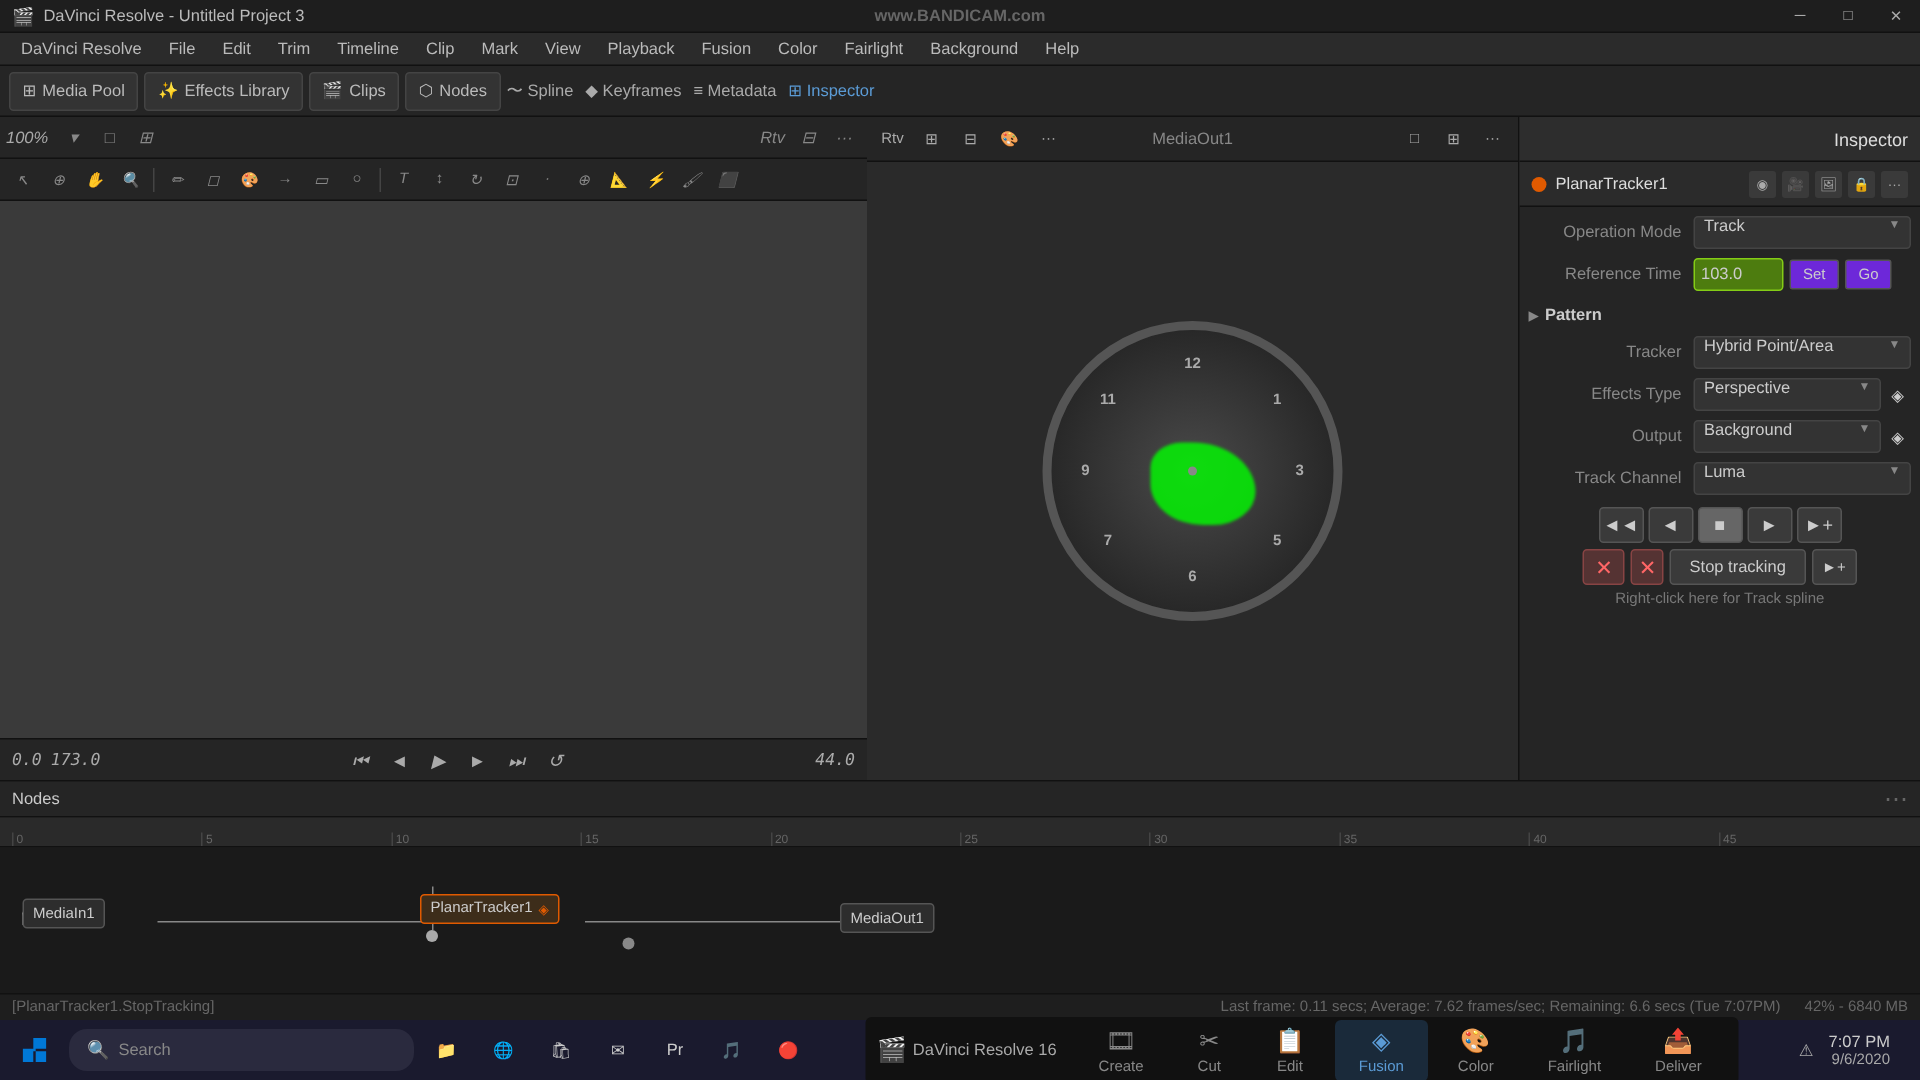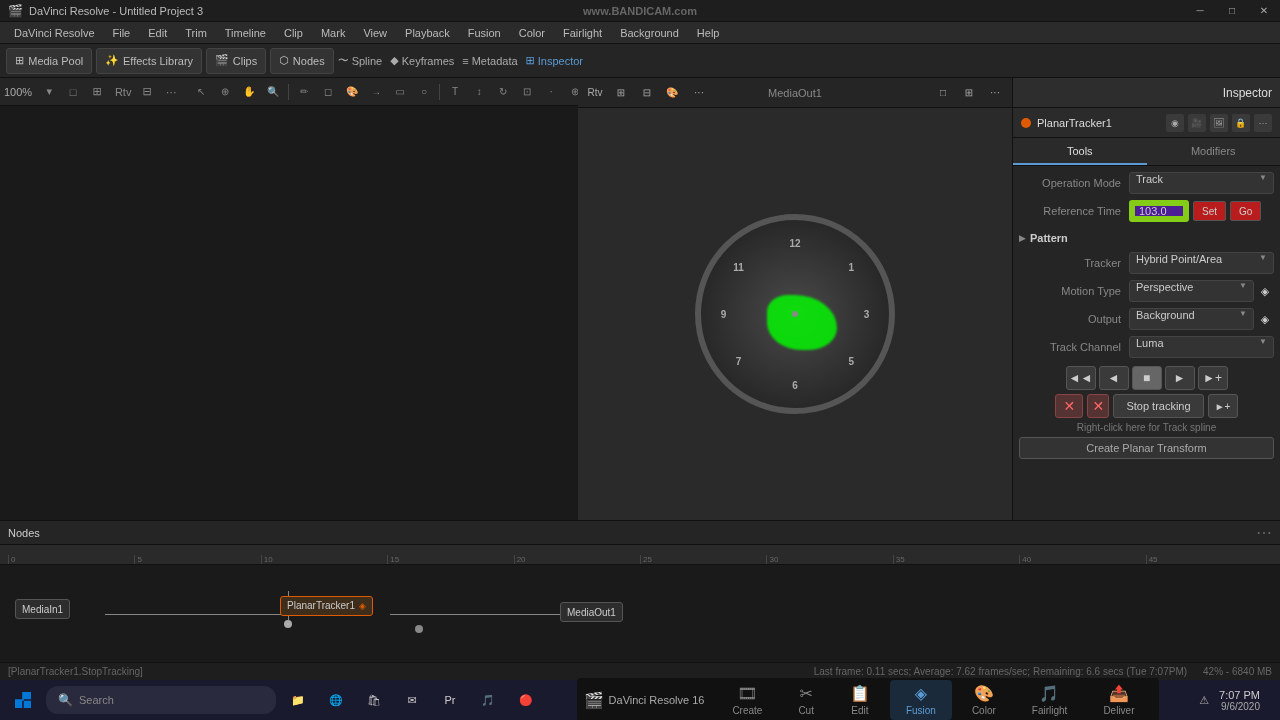--- a/index.html
+++ b/index.html
@@ -103,26 +103,26 @@
     .inspector-control { flex: 1; }
 
     .dropdown-btn {
       width: 100%; height: 22px; background: #333; border: 1px solid #444;
       border-radius: 3px; color: #ccc; font-size: 11px; display: flex;
       align-items: flex-start; padding: 0 6px; cursor: pointer; justify-content: space-between;
     }
     .dropdown-arrow { font-size: 8px; color: #888; }
 
     .input-field {
-      width: 80px; height: 22px; background: #4c1d95; border: 6px solid #84cc16;
+      width: 80px; height: 22px; background: #4d7c0f; border: 1px solid #84cc16;
       border-radius: 3px; color: #ccc; font-size: 11px; padding: 0 4px;
     }
     .set-go-row { display: flex; gap: 4px; align-items: center; }
     .small-btn {
-      height: 20px; padding: 0 8px; background: #b91c1c; border: 1px solid #555;
+      height: 20px; padding: 0 8px; background: #6d28d9; border: 1px solid #555;
       border-radius: 2px; color: #ccc; font-size: 10px; cursor: pointer;
     }
 
     .section-header {
       display: flex; align-items: center; padding: 4px 0; margin-bottom: 4px;
       cursor: pointer;
     }
     .section-arrow { font-size: 9px; color: #888; margin-right: 4px; }
     .section-title { font-size: 11px; color: #ccc; font-weight: 600; }
     .track-btn-row { display: flex; gap: 3px; margin-bottom: 4px; justify-content: center; }
@@ -191,21 +191,21 @@
 
     .preview-container { display: flex; flex: 1; overflow: hidden; }
 
     
     .top-right-tools { display: flex; align-items: center; gap: 8px; }
     .tool-btn { font-size: 11px; color: #aaa; cursor: pointer; display: flex; align-items: center; gap: 3px; }
 
     .zoom-level { font-size: 11px; color: #aaa; }
 
     
-    .left-preview { width: 578px; background: #1a1a1a; display: flex; flex-direction: row; }
+    .left-preview { width: 578px; background: #1a1a1a; display: flex; flex-direction: column; font-style: italic; }
     .left-preview-toolbar { height: 28px; background: #252525; display: flex; align-items: center; padding: 0 4px; gap: 2px; border-bottom: 1px solid #111; }
     .lpt-btn { width: 22px; height: 22px; display: flex; align-items: center; justify-content: center; color: #888; font-size: 11px; cursor: pointer; }
     .left-preview-area { flex: 1; background: #3a3a3a; display: flex; align-items: center; justify-content: center; }
 
     
     .overlay-toolbar { height: 28px; background: #252525; display: flex; align-items: center; padding: 0 4px; gap: 2px; border-bottom: 1px solid #111; }
     .otb { width: 22px; height: 22px; display: flex; align-items: center; justify-content: center; color: #888; cursor: pointer; font-size: 10px; }
 
     
     .playback-row {
@@ -400,24 +400,20 @@
           <span class="node-name">PlanarTracker1</span>
           <div class="node-icons">
             <div class="node-icon-btn">◉</div>
             <div class="node-icon-btn">🎥</div>
             <div class="node-icon-btn">🖼</div>
             <div class="node-icon-btn">🔒</div>
             <div class="node-icon-btn">···</div>
           </div>
         </div>
 
-        <div class="inspector-tabs">
-          <div class="inspector-tab active">Tools</div>
-          <div class="inspector-tab">Modifiers</div>
-        </div>
 
         <div class="inspector-body">
           
           <div class="inspector-row">
             <span class="inspector-label">Operation Mode</span>
             <div class="inspector-control">
               <div class="dropdown-btn">
                 <span>Track</span>
                 <span class="dropdown-arrow">▼</span>
               </div>
@@ -446,21 +442,21 @@
             <div class="inspector-control">
               <div class="dropdown-btn">
                 <span>Hybrid Point/Area</span>
                 <span class="dropdown-arrow">▼</span>
               </div>
             </div>
           </div>
 
           
           <div class="inspector-row">
-            <span class="inspector-label">Motion Type</span>
+            <span class="inspector-label">Effects Type</span>
             <div class="inspector-control">
               <div class="dropdown-btn">
                 <span>Perspective</span>
                 <span class="dropdown-arrow">▼</span>
               </div>
             </div>
             <div style="width:18px;height:18px;display:flex;align-items:center;justify-content:center;margin-left:2px;">◈</div>
           </div>
 
           
@@ -500,21 +496,20 @@
             <div class="x-btn">✕</div>
             <div class="x-btn" style="width:22px;">✕</div>
             <button class="stop-tracking-btn">Stop tracking</button>
             <div class="track-btn-right">►+</div>
           </div>
 
           
           <div class="right-click-text">Right-click here for Track spline</div>
 
           
-          <button class="create-transform-btn">Create Planar Transform</button>
         </div>
       </div>
     </div>
 
     <div class="nodes-area">
       <div class="nodes-header">
         <span class="nodes-title">Nodes</span>
         <span class="nodes-menu">⋯</span>
       </div>
 

